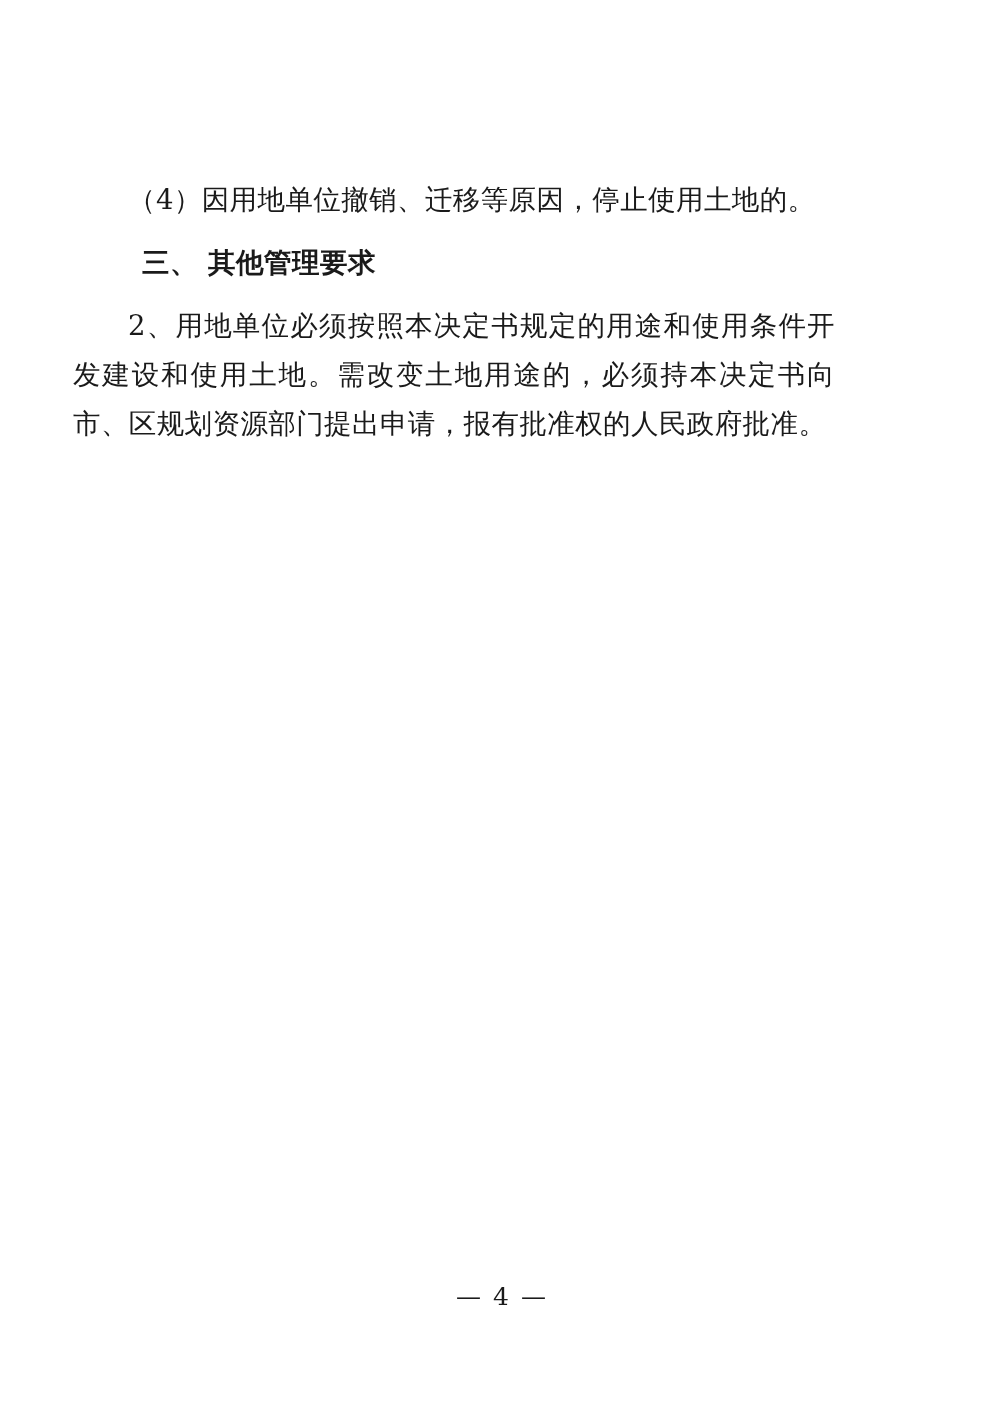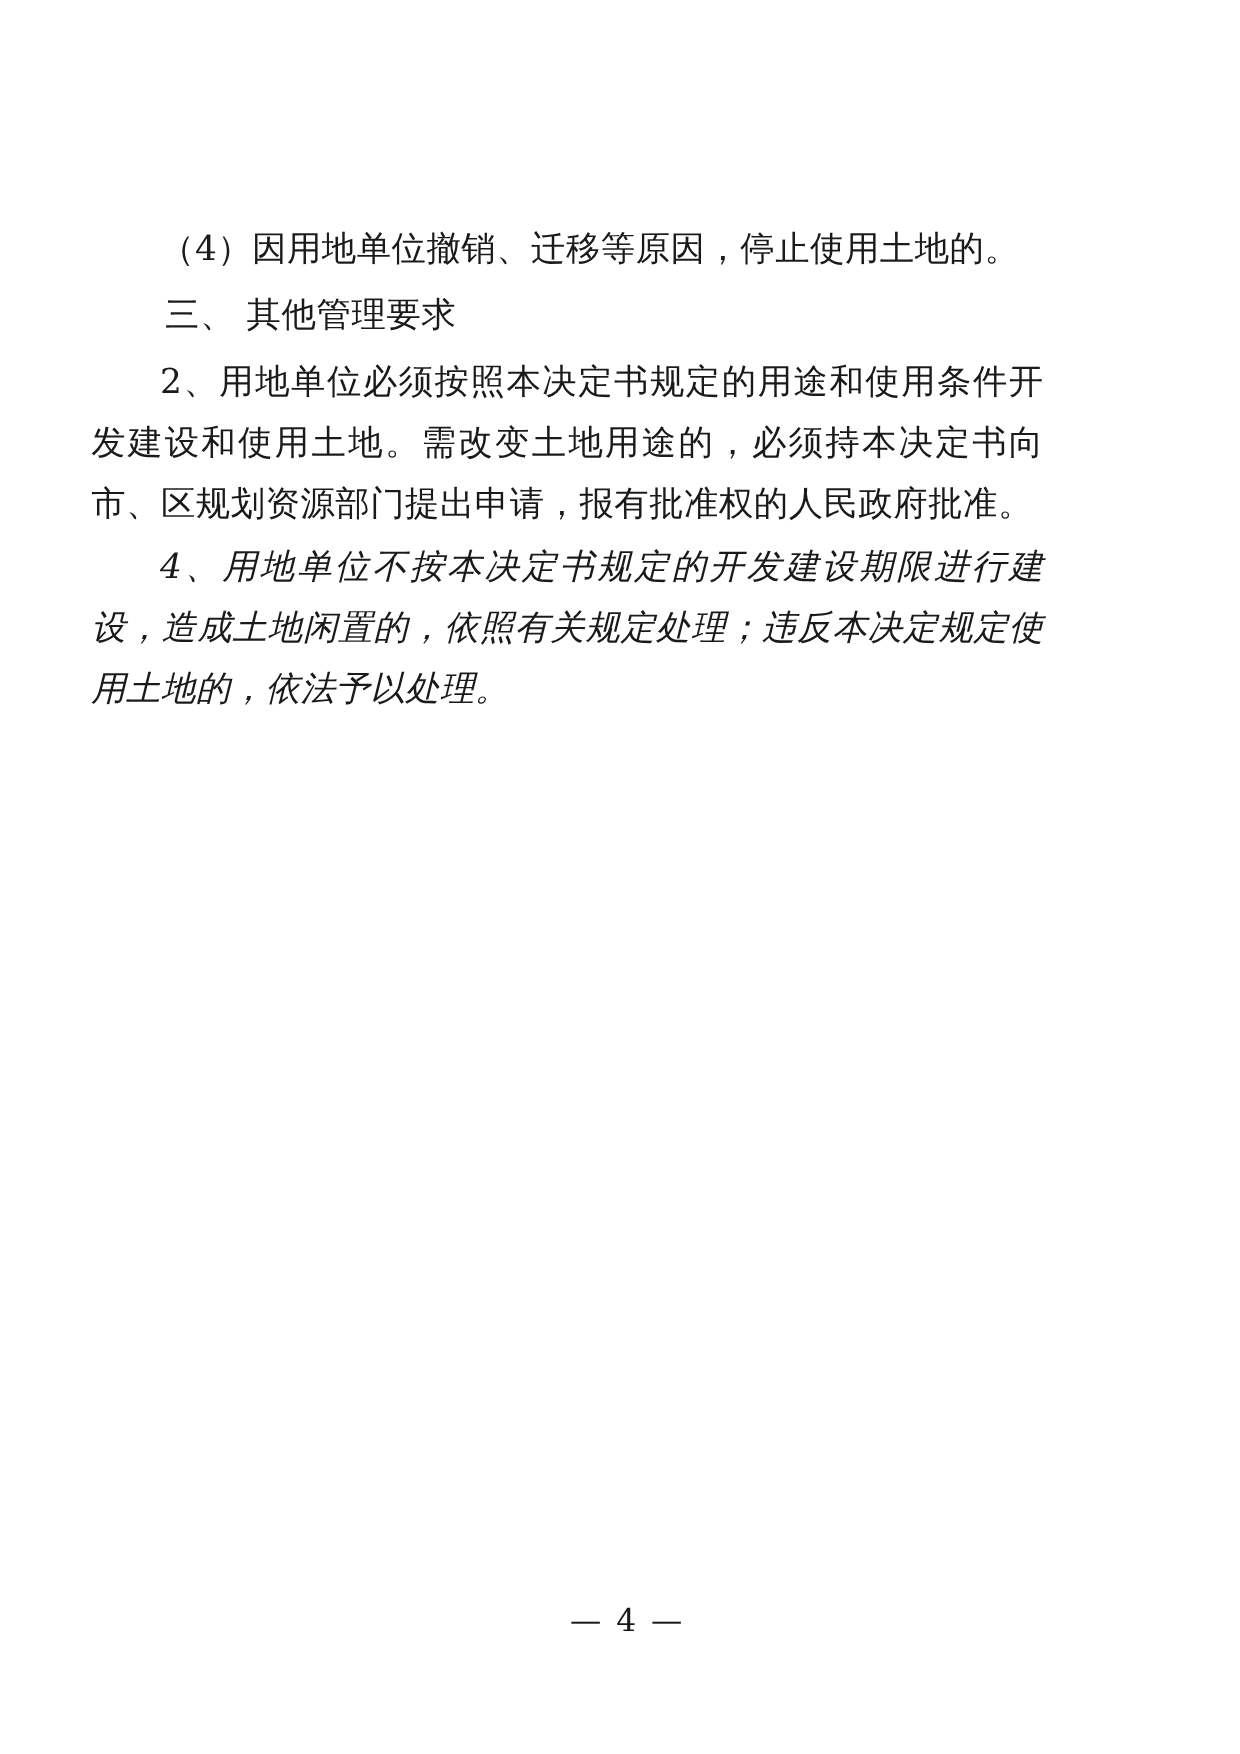--- a/index.html
+++ b/index.html
@@ -32,23 +32,23 @@
   }
   .para {
     margin: 0 0 0 0;
     text-indent: 2em;
   }
   .para + .para {
     margin-top: 1px;
     font-style: italic;
   }
   .heading {
-    margin: 4px;
+    margin: 14px;
     text-indent: 2em;
-    font-weight: normal;
+    font-weight: bold;
     letter-spacing: 0.5px;
   }
   .footer {
     position: absolute;
     left: 0;
     right: 0;
     top: 1282px;
     text-align: center;
     font-size: 25px;
     letter-spacing: 2px;
@@ -60,19 +60,18 @@
   }
 </style>
 </head>
 <body>
 
 <div class="page">
   <div class="doc-body">
     <p class="para">（4）因用地单位撤销、迁移等原因，停止使用土地的。</p>
     <p class="heading">三、 其他管理要求</p>
     <p class="para">2、用地单位必须按照本决定书规定的用途和使用条件开发建设和使用土地。需改变土地用途的，必须持本决定书向市、区规划资源部门提出申请，报有批准权的人民政府批准。</p>
-    <p class="para">4、用地单位不按本决定书规定的开发建设期限进行建设，造成土地闲置的，依照有关规定处理；违反本决定规定使用土地的，依法予以处理。</p>
   </div>
 </div>
 
 <div class="footer">
   <span class="footer-inner">— 4 —</span>
 </div>
 
 </body></html>

